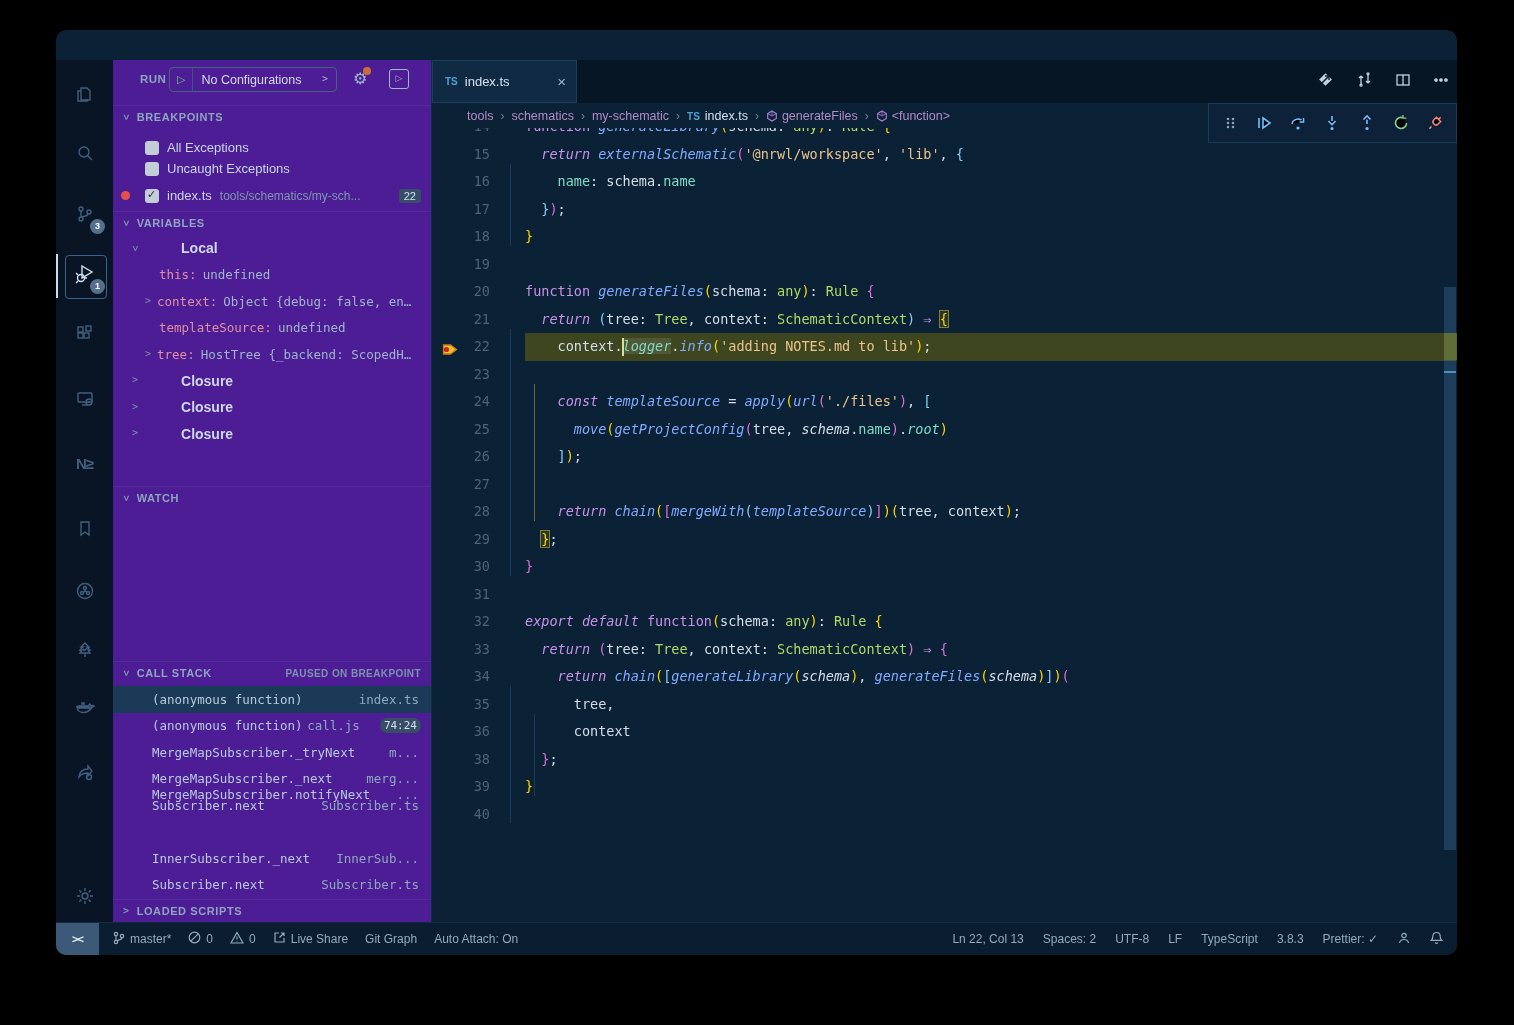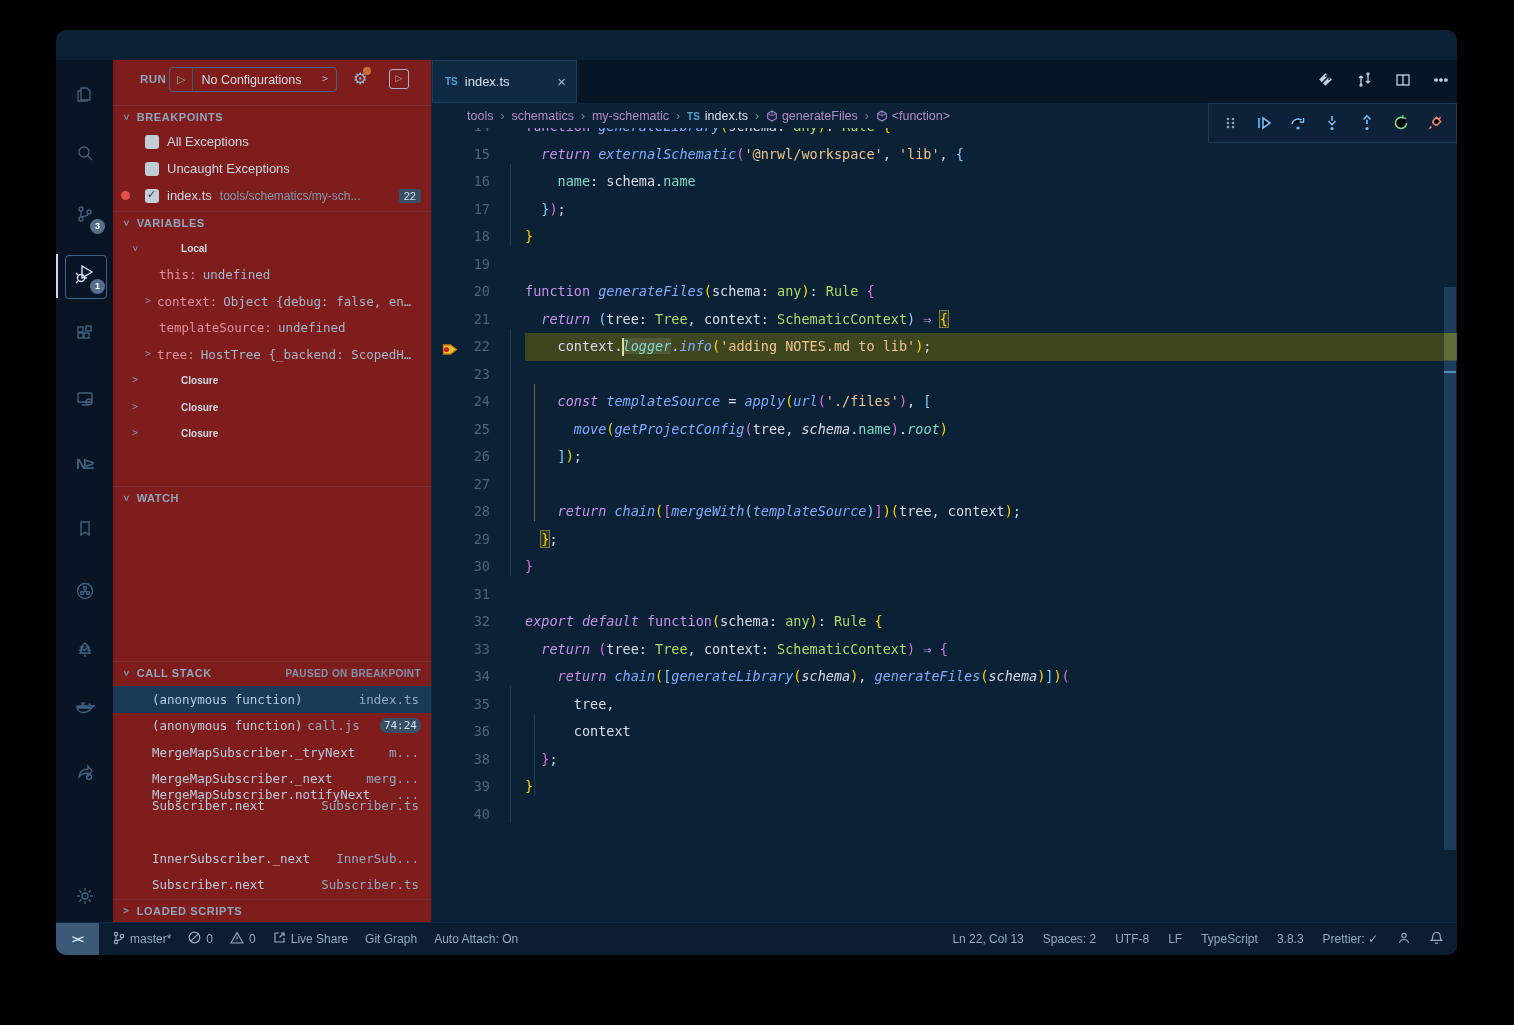--- a/index.html
+++ b/index.html
@@ -17,21 +17,21 @@
   .ab-item{position:absolute;left:0;width:57px;height:48px;display:flex;align-items:center;justify-content:center;color:#41607f;}
   .ab-item svg{stroke:#41607f;fill:none;stroke-width:1.4}
   .ab-item.active{color:#d2e3f2}
   .ab-item.active svg{stroke:#d2e3f2}
   .ab-item.active .ab-box{position:absolute;left:9px;top:3px;width:40px;height:42px;border:1px solid #3f6288;border-radius:4px;}
   .ab-item.active::before{content:"";position:absolute;left:0;top:2px;width:2px;height:44px;background:#cddcec;}
   .ab-badge{position:absolute;right:8px;bottom:6px;min-width:15px;height:15px;border-radius:8px;background:#56708c;
     color:#fff;font-size:9px;line-height:15px;text-align:center;font-weight:bold;}
   .nx-txt{font-size:15px;font-weight:bold;letter-spacing:-1px;}
   
-  .sidebar{position:absolute;left:57px;top:30px;width:319px;height:862px;background:#7f1d1d;border-right:1px solid #122a42;box-sizing:border-box;}
+  .sidebar{position:absolute;left:57px;top:30px;width:319px;height:862px;background:#4c1d95;border-right:1px solid #122a42;box-sizing:border-box;}
   .sec-head{position:absolute;left:0;width:100%;height:23px;border-top:1px solid rgba(130,160,190,.12);
     color:#8ea6bd;font-size:11px;font-weight:bold;letter-spacing:.6px;line-height:23px;}
   .sec-head .chev{margin:0 7px 0 10px;}
   .chev{display:inline-block;color:#7d93ad;font-family:"DejaVu Sans Mono",monospace;font-size:10px;transform:translateY(-1px);}
   .chev.exp{transform:rotate(90deg);}
   .runbar{position:absolute;left:0;top:0;width:100%;height:44px;}
   .run-label{position:absolute;left:27px;top:13px;color:#8ea6bd;font-size:11.5px;font-weight:bold;letter-spacing:.5px;}
   .cfg-box{position:absolute;left:56px;top:7px;width:168px;height:25px;border:1px solid #45627f;border-radius:4px;
     display:flex;align-items:center;box-sizing:border-box;}
   .cfg-play{color:#7cc98a;font-size:11px;padding:0 7px;border-right:1px solid #3b5878;line-height:23px;}
@@ -42,21 +42,21 @@
   .console-btn{position:absolute;left:276px;top:9px;width:18px;height:18px;border:1.4px solid #9fb6cc;border-radius:3px;
     color:#9fb6cc;font-size:9px;text-align:center;line-height:16px;}
   .bp-row{position:absolute;left:0;width:100%;height:27px;display:flex;align-items:center;color:#c9d7e4;font-size:13px;}
   .bp-dot{position:absolute;left:8px;width:9px;height:9px;border-radius:50%;background:#e5504b;}
   .cbox{width:14px;height:14px;border-radius:3px;background:#c3cdd7;margin:0 8px 0 32px;position:relative;flex:none;}
   .cbox.ck::after{content:"✓";position:absolute;left:2px;top:-1px;font-size:11px;color:#223349;font-weight:bold;}
   .bp-path{color:#7f99b2;font-size:12px;margin-left:8px;white-space:nowrap;overflow:hidden;flex:1;}
   .badge{background:#374e66;color:#cfe0ef;font-size:11px;border-radius:3px;padding:1px 5px;margin-right:10px;flex:none;}
   .var-row{position:absolute;left:0;width:100%;height:26.5px;display:flex;align-items:center;
     font-family:"DejaVu Sans Mono",monospace;font-size:12.5px;white-space:nowrap;overflow:hidden;}
-  .scope-lbl{color:#cdd9e5;font-family:"Liberation Sans",sans-serif;font-weight:bold;font-size:10px;padding-left:36px;}
+  .scope-lbl{color:#cdd9e5;font-family:"Liberation Sans",sans-serif;font-weight:bold;font-size:14px;padding-left:36px;}
   .var-name{color:#e0909e;}
   .var-val{color:#9fb6cc;margin-left:6px;}
   .cs-row{position:absolute;left:0;width:100%;height:26.5px;display:flex;align-items:center;
     font-family:"DejaVu Sans Mono",monospace;font-size:12.5px;color:#b7cade;}
   .cs-row.sel{background:#1a3a58;}
   .cs-fn{margin-left:39px;white-space:nowrap;}
   .cs-file{margin-left:auto;margin-right:12px;color:#8fa8bf;white-space:nowrap;}
   .cs-badge{background:#374e66;color:#cfe0ef;font-size:11px;border-radius:7px;padding:1px 4px;margin:0 10px 0 8px;}
   .paused{position:absolute;right:10px;top:0;height:23px;line-height:24px;color:#7d93ad;font-size:10px;font-weight:bold;letter-spacing:.4px;}
   
@@ -211,21 +211,21 @@
       <div class="cfg-box">
         <span class="cfg-play">▷</span>
         <span class="cfg-text">No Configurations</span>
         <span class="cfg-chev chev">&gt;</span>
       </div>
       <div class="gear">⚙<span class="gear-dot"></span></div>
       <div class="console-btn">▷</div>
     </div>
     <div id="sb-sections">
         <div class="sec-head" style="top: 45px;"><span class="chev exp">&gt;</span><span>BREAKPOINTS</span></div>
-        <div class="bp-row" style="top: 68px;">
+        <div class="bp-row" style="top: 74px;">
           <span class="cbox"></span>
           <span>All Exceptions</span>
         </div>
         <div class="bp-row" style="top: 95px;">
           <span class="cbox"></span>
           <span>Uncaught Exceptions</span>
         </div>
         <div class="bp-row" style="top: 122px;">
           <span class="bp-dot"></span>
           <span class="cbox ck"></span>

